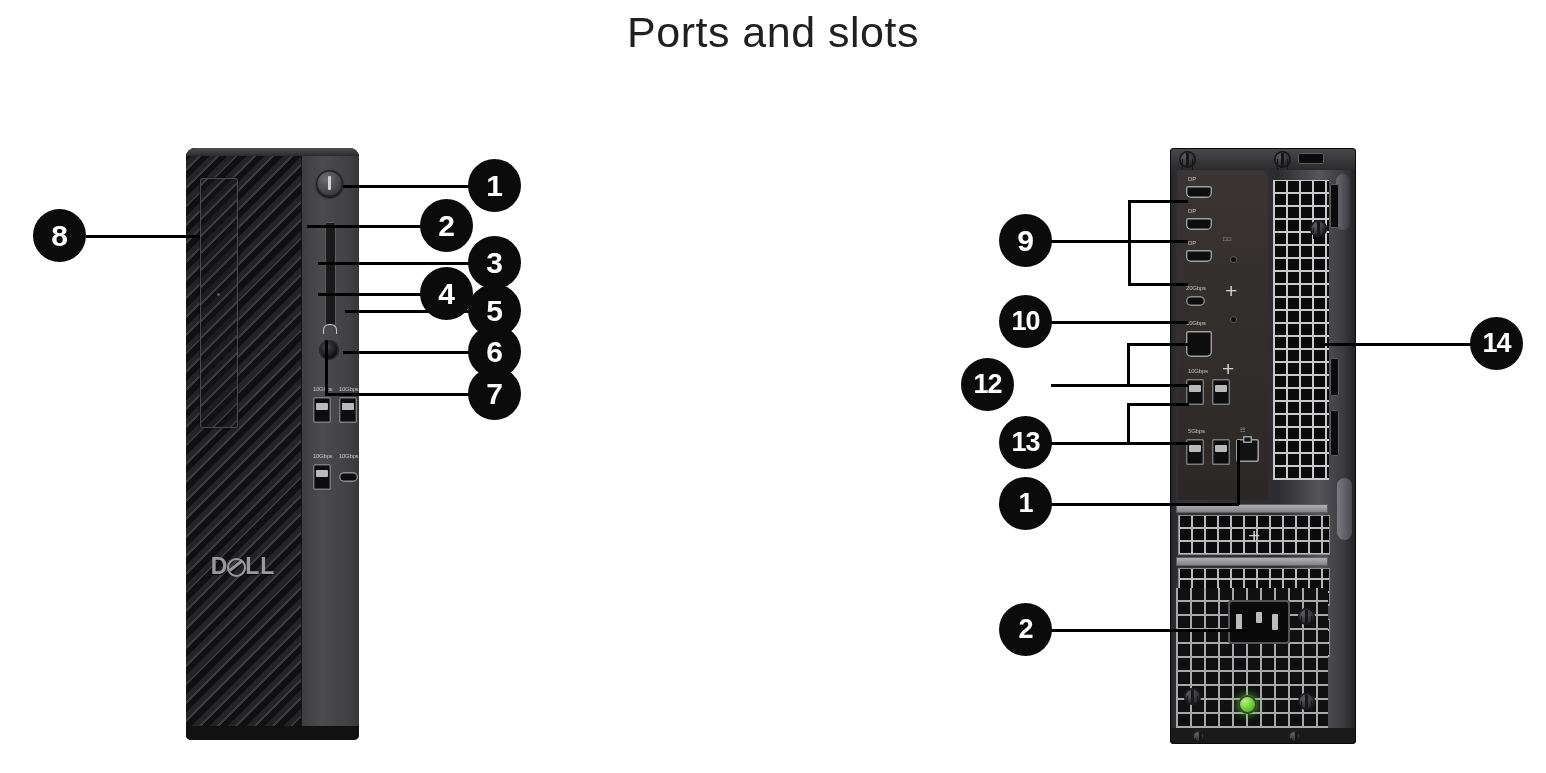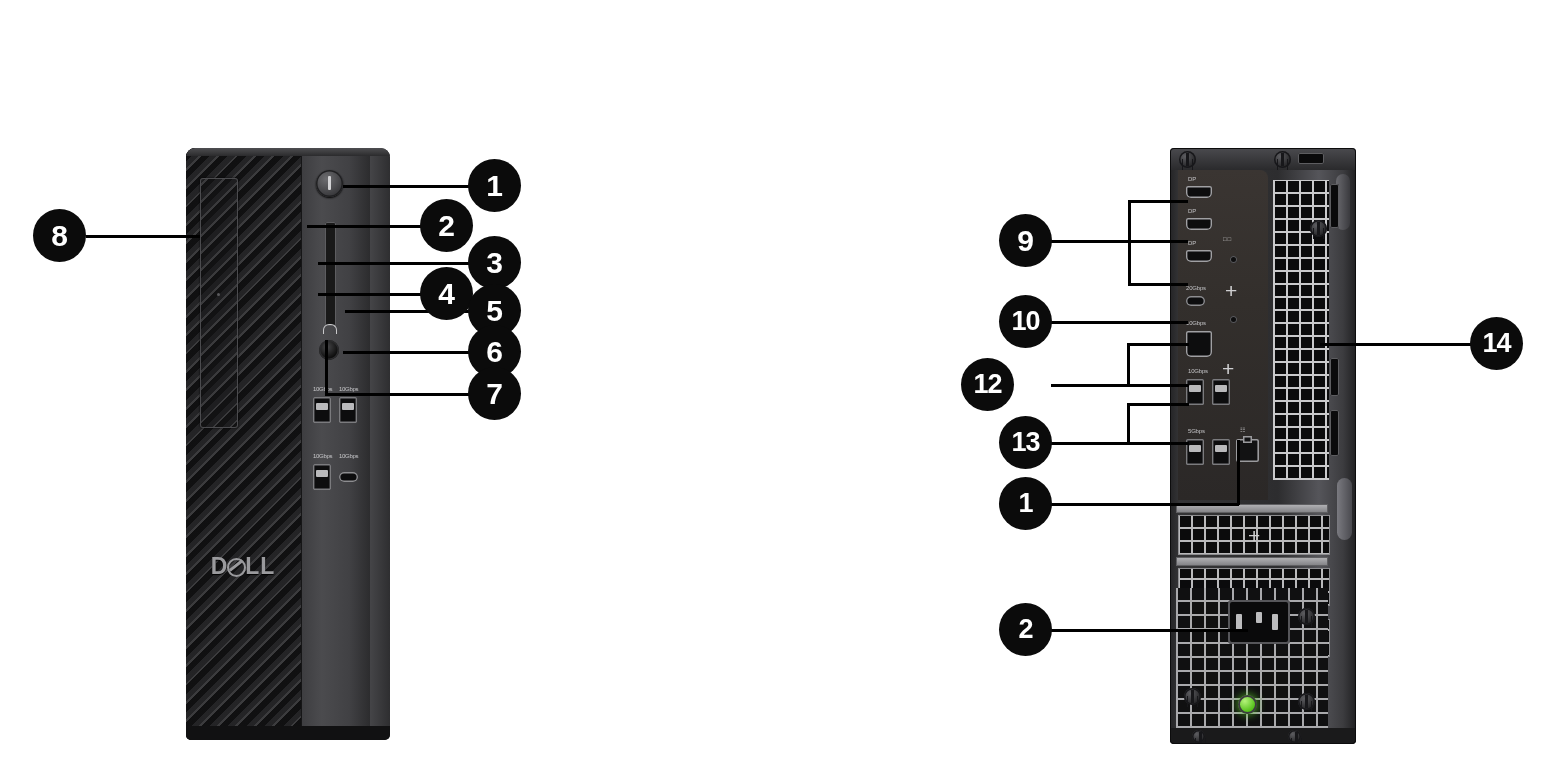--- a/index.html
+++ b/index.html
@@ -28,21 +28,21 @@
   .callout.sz2{width:53px;height:53px;font-size:27px;letter-spacing:-1px;}
 
   .lead{position:absolute;background:#000;z-index:20;}
   .lead.h{height:3px;}
   .lead.v{width:3px;}
 
   
   .device{position:absolute;}
 
   
-  #front{left:186px;top:148px;width:204px;height:592px;border-radius:9px;}
+  #front{left:186px;top:148px;width:173px;height:592px;border-radius:9px;}
   .front-body{
     position:absolute;inset:0;border-radius:9px 9px 5px 5px;
     background:linear-gradient(90deg,#2b2b2d 0%,#3a3a3c 10%,#333335 52%,#3e3e41 76%,#4a4a4d 88%,#2e2e30 100%);
     overflow:hidden;
   }
   .front-bezel{
     position:absolute;left:0;top:0;width:115px;height:100%;
     background:#1b1b1c;overflow:hidden;
   }
   .stripes{
@@ -239,20 +239,21 @@
   .side-grip{
     position:absolute;right:4px;top:330px;width:15px;height:62px;border-radius:8px;
     background:linear-gradient(90deg,#7a7a80,#4a4a4f);
   }
 </style>
 </head>
 <body>
 
 <div id="stage">
 
+  <div class="page-title">Ports and slots</div>
 
   <div class="device" id="front">
     <div class="front-body">
       <div class="front-bezel">
         <div class="stripes"></div>
         <div class="vent-inset"></div>
         <div class="dell-logo">D<span class="o"></span>LL</div>
 
       </div>
 

